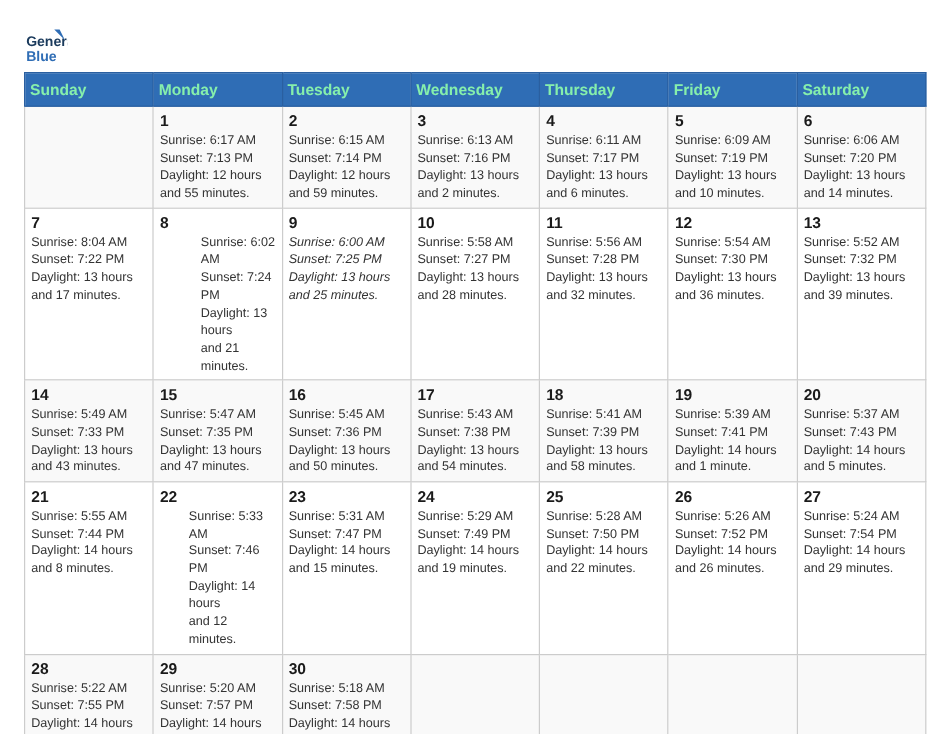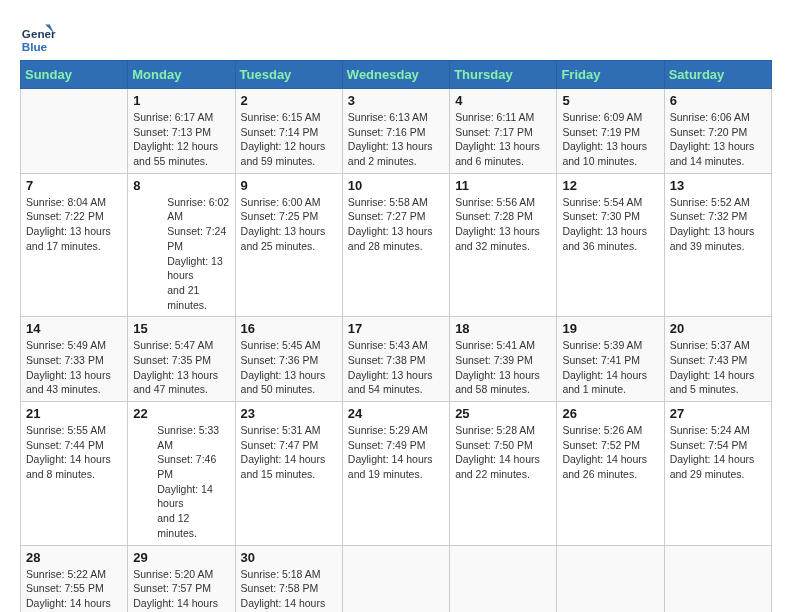--- a/index.html
+++ b/index.html
@@ -164,21 +164,21 @@
         </td>
         <td>
           <span class="day-number">8</span>
           <div class="day-info" style="white-space: pre-line; margin-left: 34px;">Sunrise: 6:02 AM
 Sunset: 7:24 PM
 Daylight: 13 hours
 and 21 minutes.</div>
         </td>
         <td>
           <span class="day-number">9</span>
-          <div class="day-info" style="white-space: pre-line;">Sunrise: 6:00 AM
+          <div class="day-info" style="white-space: pre-line; font-style: italic;">Sunrise: 6:00 AM
 Sunset: 7:25 PM
 Daylight: 13 hours
 and 25 minutes.</div>
         </td>
         <td>
           <span class="day-number">10</span>
           <div class="day-info" style="white-space: pre-line;">Sunrise: 5:58 AM
 Sunset: 7:27 PM
 Daylight: 13 hours
 and 28 minutes.</div>

